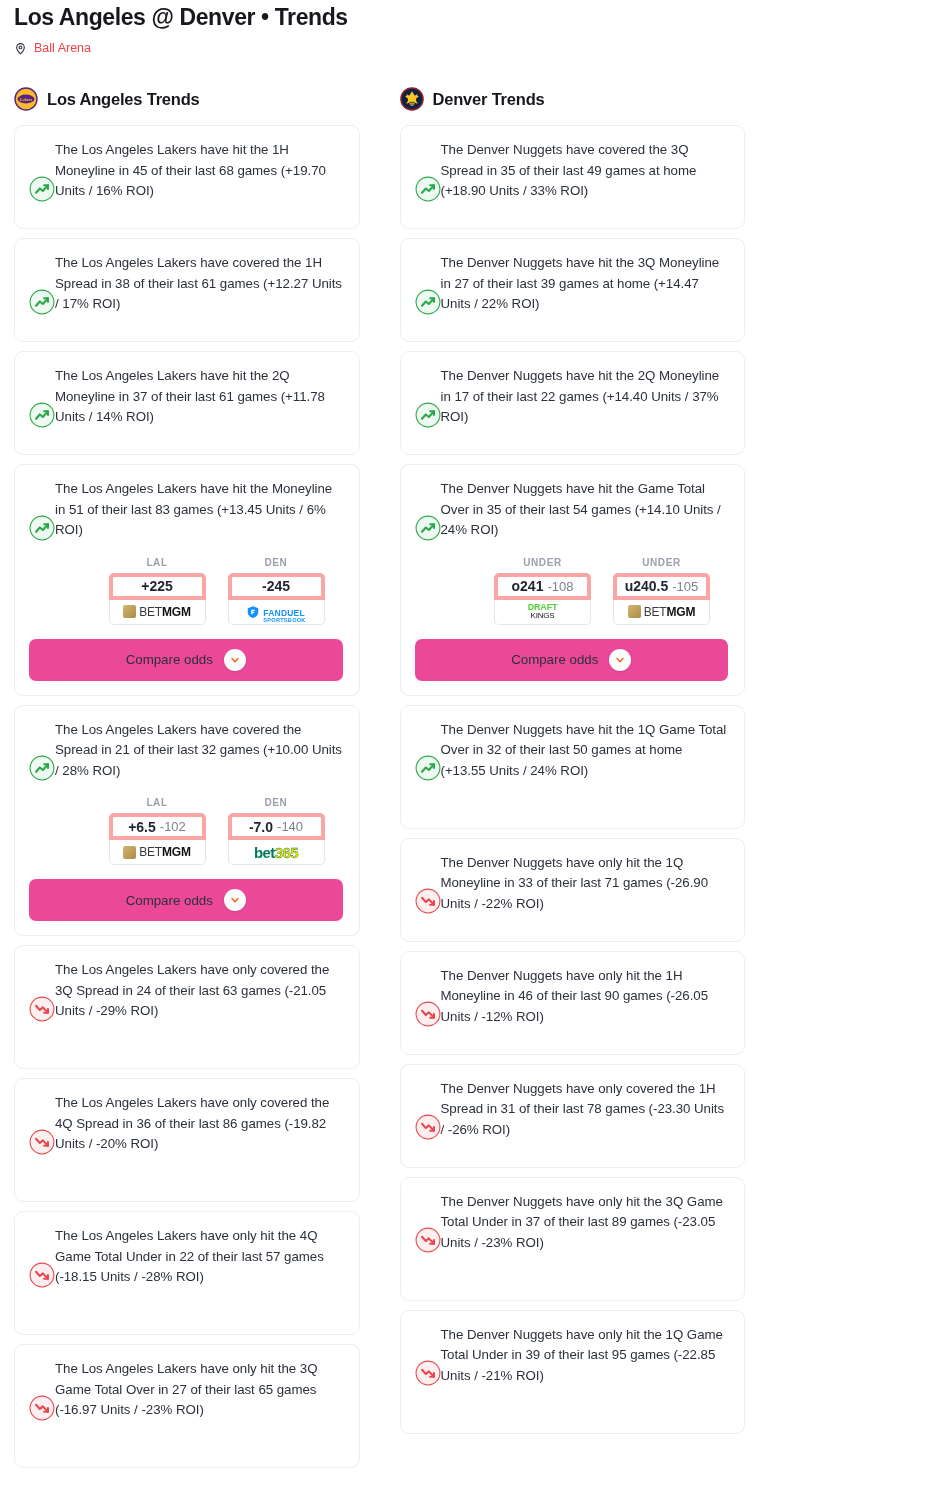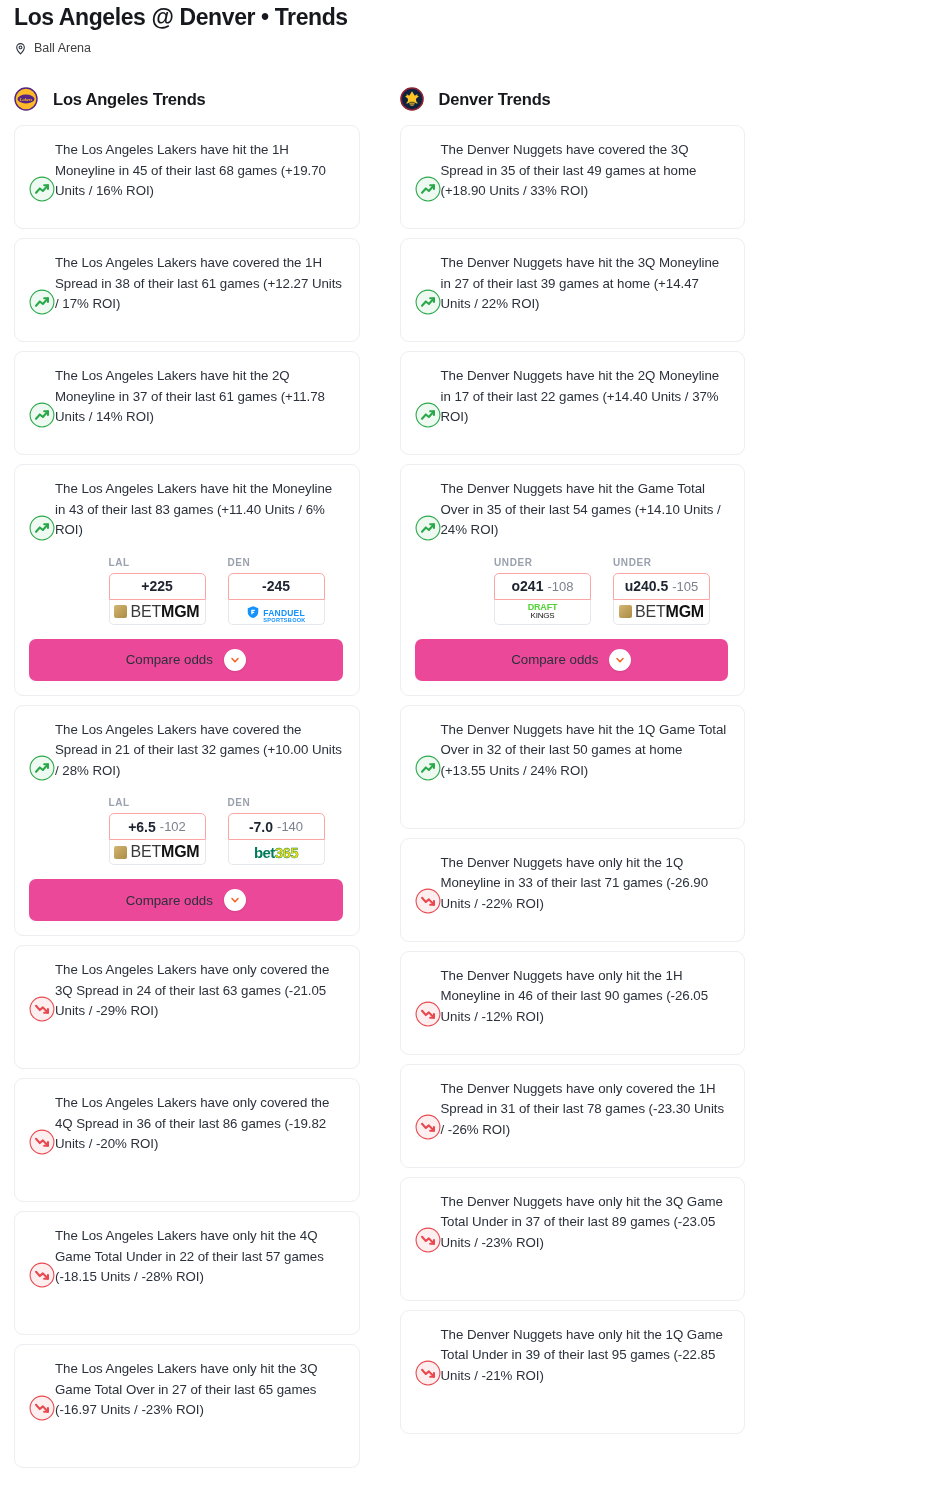--- a/index.html
+++ b/index.html
@@ -23,34 +23,34 @@
     line-height: 28px;
   }
   .venue-row {
     display: flex;
     align-items: center;
     gap: 7px;
     margin-top: 8px;
     height: 18px;
   }
   .venue-row .pin { width: 13px; height: 15px; flex: 0 0 auto; }
-  .venue-text { font-size: 12.5px; color: #404040; }
+  .venue-text { font-size: 12.5px; color: #ef4444; }
 
   
   .columns {
     display: flex;
     gap: 40px;
     margin-top: 28px;
   }
   .col { width: 449px; }
 
   .col-head {
     display: flex;
     align-items: center;
-    gap: 15px;
+    gap: 9px;
     height: 28px;
     margin-bottom: 12px;
   }
   .col-head-title {
     font-size: 16.5px;
     font-weight: 700;
     color: #16181d;
     letter-spacing: -0.2px;
   }
   .team-logo { width: 24px; height: 24px; flex: 0 0 auto; }
@@ -79,28 +79,29 @@
   
   .odds-wrap {
     display: flex;
     justify-content: flex-end;
     gap: 22px;
     margin-top: 16px;
     padding-right: 18px;
   }
   .odds-col { width: 97px; }
   .odds-label {
+    text-align: center;
     font-size: 10px;
     font-weight: 600;
     letter-spacing: 0.6px;
     color: #9aa1ad;
     margin-bottom: 5px;
   }
   .odds-box {
-    border: 1px solid #fca5a5;
+    border: 4px solid #fca5a5;
     border-radius: 5px 5px 0 0;
     height: 27px;
     display: flex;
     align-items: center;
     justify-content: center;
     gap: 4px;
     background: #fff;
   }
   .odds-main { font-size: 14px; font-weight: 700; color: #1d2430; }
   .odds-juice { font-size: 13px; color: #7b828e; font-weight: 400; }
@@ -110,21 +111,21 @@
     border-radius: 0 0 5px 5px;
     height: 25px;
     display: flex;
     align-items: center;
     justify-content: center;
     background: #fff;
   }
 
   
   .bk { display: flex; align-items: center; gap: 3px; }
-  .bk-betmgm-txt { font-size: 16px; font-weight: 700; color: #111; letter-spacing: -0.2px; text-align: right; }
+  .bk-betmgm-txt { font-size: 12px; font-weight: 700; color: #111; letter-spacing: -0.2px; text-align: right; }
   .bk-betmgm-txt .lt { font-weight: 400; color: #3a3a3a; }
   .mgm-lion {
     width: 13px; height: 13px; border-radius: 2px;
     background: linear-gradient(135deg,#d4b572,#a98c45);
   }
   .bk-fd { display: flex; align-items: center; gap: 3px; }
   .fd-shield { width: 14px; height: 14px; }
   .fd-txt { line-height: 7px; }
   .fd-txt .a { font-size: 8.5px; font-weight: 700; color: #1493ff; letter-spacing: 0.2px; display: block; margin-top: 11px; }
   .fd-txt .b { font-size: 5.6px; font-weight: 700; color: #1493ff; letter-spacing: 0.25px; display: block; }
@@ -213,21 +214,21 @@
             <span class="trend-text">The Los Angeles Lakers have hit the 2Q Moneyline in 37 of their last 61 games (+11.78 Units / 14% ROI)</span>
           </div>
         </div>
         <div class="card">
           <div class="trend-row">
             <span class="trend-icon"><svg viewBox="0 0 24 24" width="26" height="26">
                 <circle cx="12" cy="12" r="11" fill="#eefaf1" stroke="#2ba84a" stroke-width="1"></circle>
                 <polyline points="6.5,15.5 10,11.5 12.8,13.8 17.5,8.5" fill="none" stroke="#2ba84a" stroke-width="1.9" stroke-linecap="round" stroke-linejoin="round"></polyline>
                 <polyline points="14,8.5 17.5,8.5 17.5,12" fill="none" stroke="#2ba84a" stroke-width="1.9" stroke-linecap="round" stroke-linejoin="round"></polyline>
               </svg></span>
-            <span class="trend-text">The Los Angeles Lakers have hit the Moneyline in 43 of their last 83 games (+11.40 Units / 6% ROI)</span>
+            <span class="trend-text">The Los Angeles Lakers have hit the Moneyline in 51 of their last 83 games (+13.45 Units / 6% ROI)</span>
           </div>
           <div class="odds-wrap">
             <div class="odds-col">
               <div class="odds-label">LAL</div>
               <div class="odds-box">
                 <span class="odds-main">+225</span>
               </div>
               <div class="book-box">
                 <span class="bk">
                   <span class="mgm-lion"></span>

